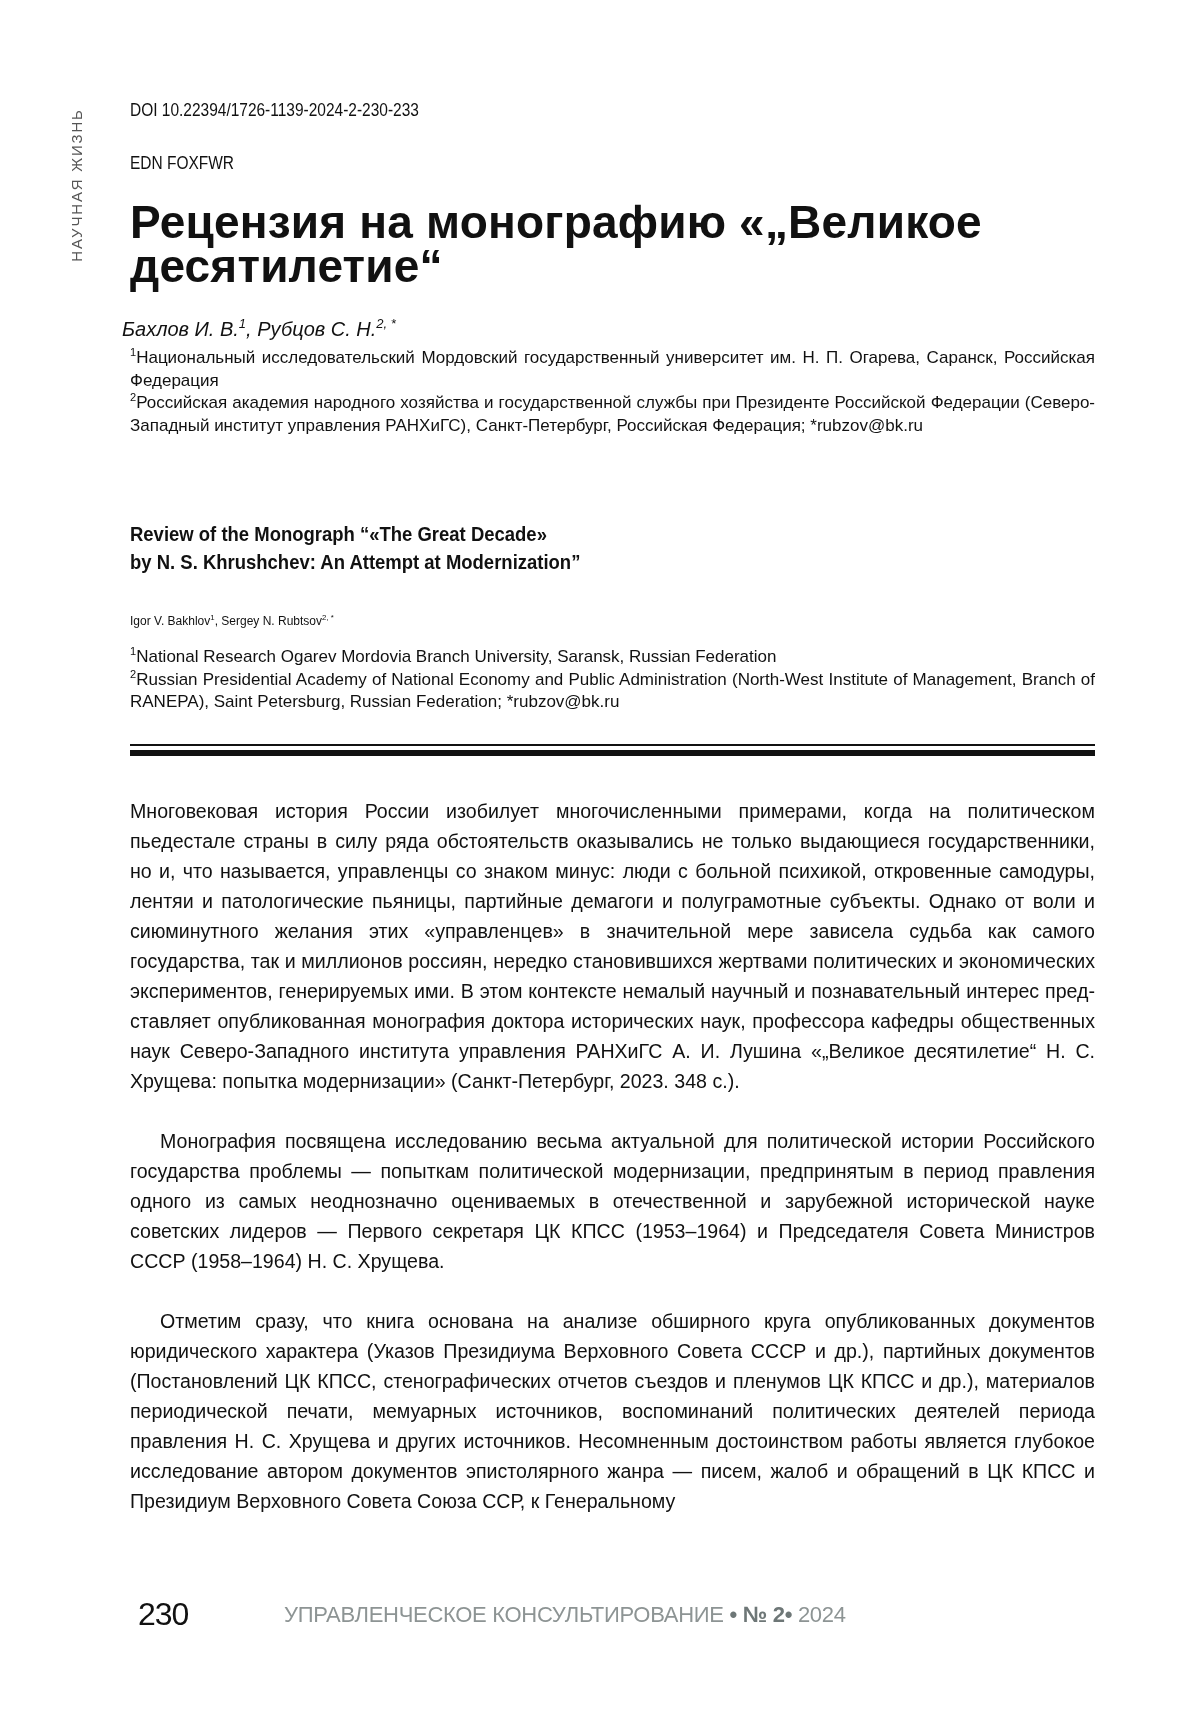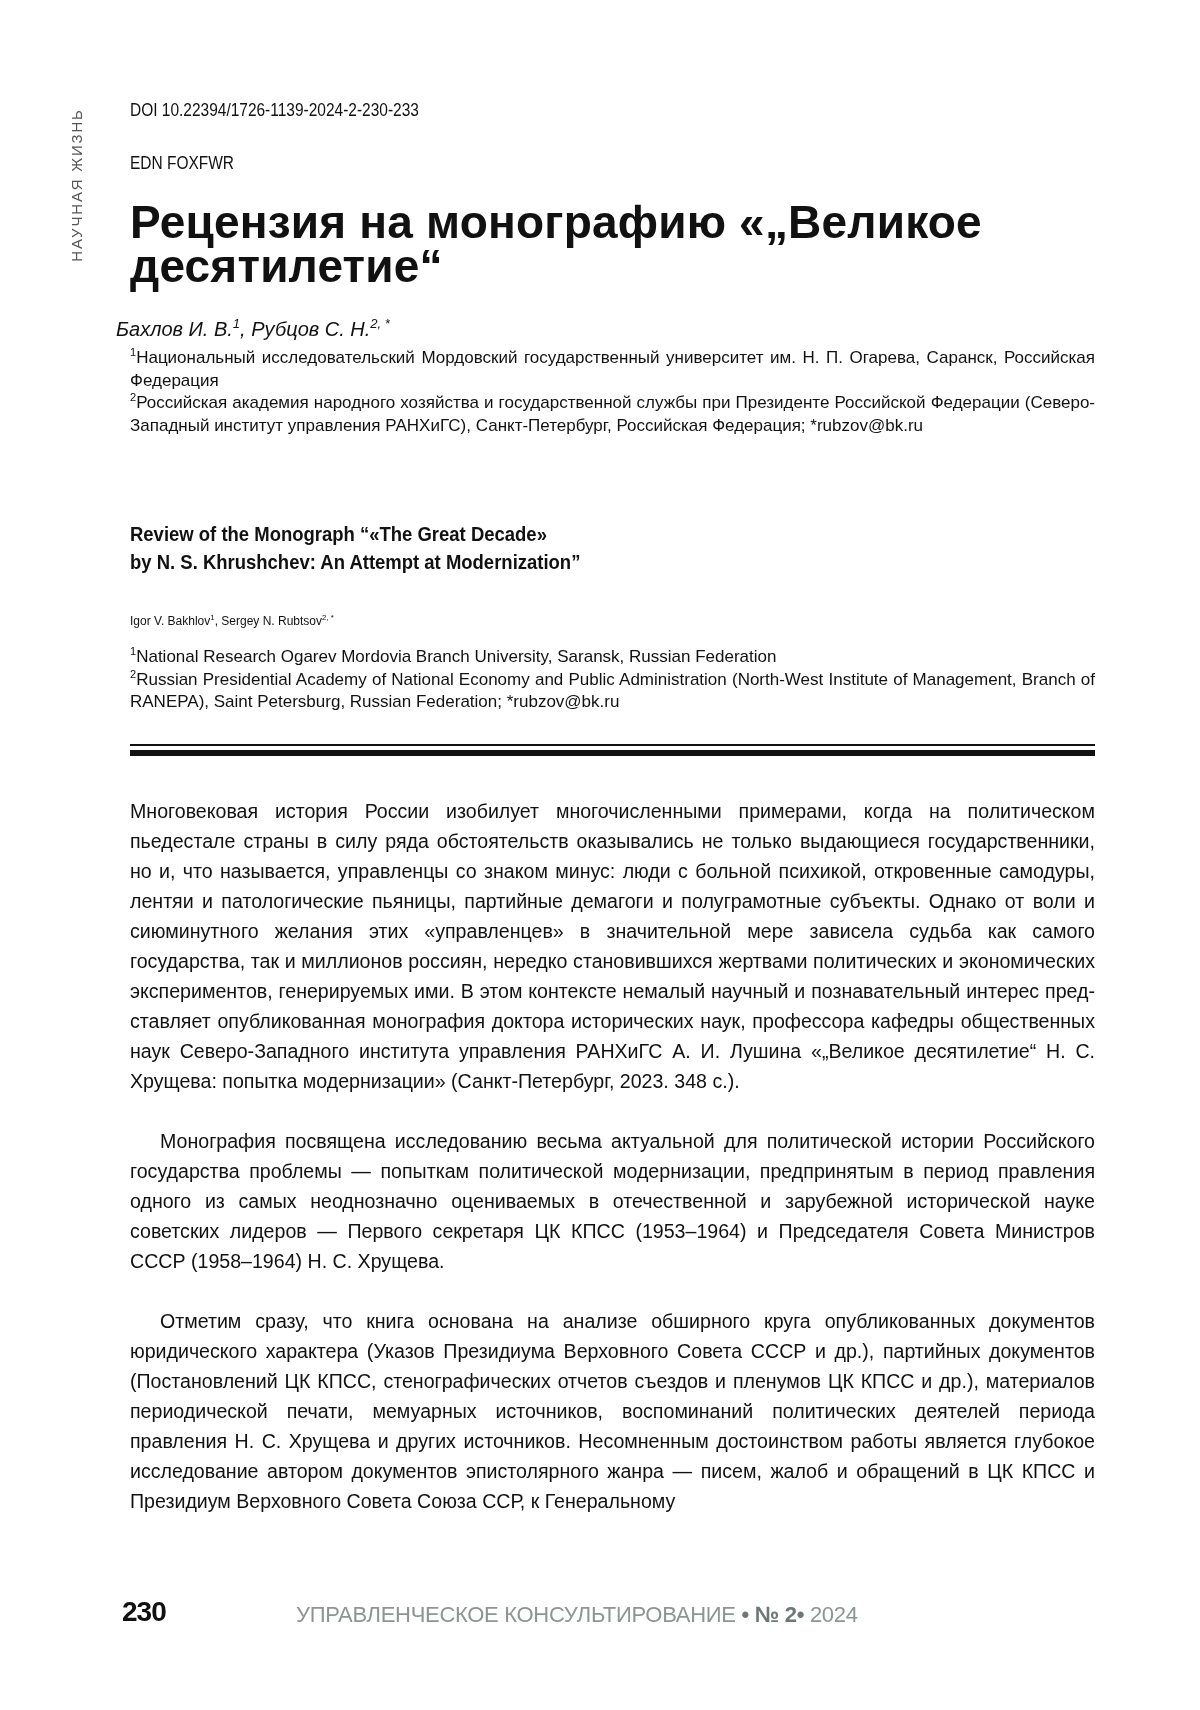--- a/index.html
+++ b/index.html
@@ -16,38 +16,38 @@
     transform: translate(-50%, -50%) rotate(-90deg);
     white-space: nowrap; font-size: 15px; letter-spacing: 1.8px; color: #555;
   }
   .meta { position: absolute; left: 130px; font-size: 18px; color: #111; transform: scaleX(0.86); transform-origin: left; }
   .doi { top: 100px; }
   .edn { top: 153px; }
   .title-ru {
     position: absolute; left: 130px; top: 200px; width: 980px;
     font-size: 46px; font-weight: bold; line-height: 44px; letter-spacing: 0.2px;
   }
-  .authors-ru { position: absolute; left: 116px; top: 318px; font-size: 20px; font-style: italic; }
+  .authors-ru { position: absolute; left: 122px; top: 318px; font-size: 20px; font-style: italic; }
   sup { font-size: 0.65em; vertical-align: super; line-height: 0; }
   .affil { position: absolute; left: 130px; width: 965px; font-size: 17px; line-height: 22.5px; text-align: justify; }
   .affil-ru { top: 347px; }
   .title-en { position: absolute; left: 130px; top: 520px; font-size: 21px; font-weight: bold; line-height: 28px; transform: scaleX(0.88); transform-origin: left; }
   .authors-en { position: absolute; left: 130px; top: 614px; font-size: 12px; }
   .affil-en { top: 646px; }
   .divider { position: absolute; left: 130px; width: 965px; background: #111; }
   .d1 { top: 744px; height: 2px; }
   .d2 { top: 750px; height: 6px; }
   .body-text {
     position: absolute; left: 130px; top: 796px; width: 965px;
     font-size: 19.6px; line-height: 30px; text-align: justify; hyphens: manual;
   }
   .body-text p { margin: 0; }
   .body-text p.indent { text-indent: 30px; margin-top: 30px; }
-  .footer-page { position: absolute; left: 122px; top: 1596px; font-size: 28px; font-weight: bold; letter-spacing: -1px; }
-  .footer-journal { position: absolute; left: 296px; top: 1602px; font-size: 22px; color: #8d9494; letter-spacing: -0.3px; }
+  .footer-page { position: absolute; left: 138px; top: 1596px; font-size: 32px; font-weight: normal; letter-spacing: -1px; }
+  .footer-journal { position: absolute; left: 284px; top: 1602px; font-size: 22px; color: #8d9494; letter-spacing: -0.3px; }
   .footer-journal .dot { color: #6e7777; font-weight: bold; }
   .footer-journal .num { color: #6e7777; font-weight: bold; }
 </style>
 </head>
 <body>
 
 <div class="side-label">
   <span>НАУЧНАЯ ЖИЗНЬ</span>
 </div>
 

